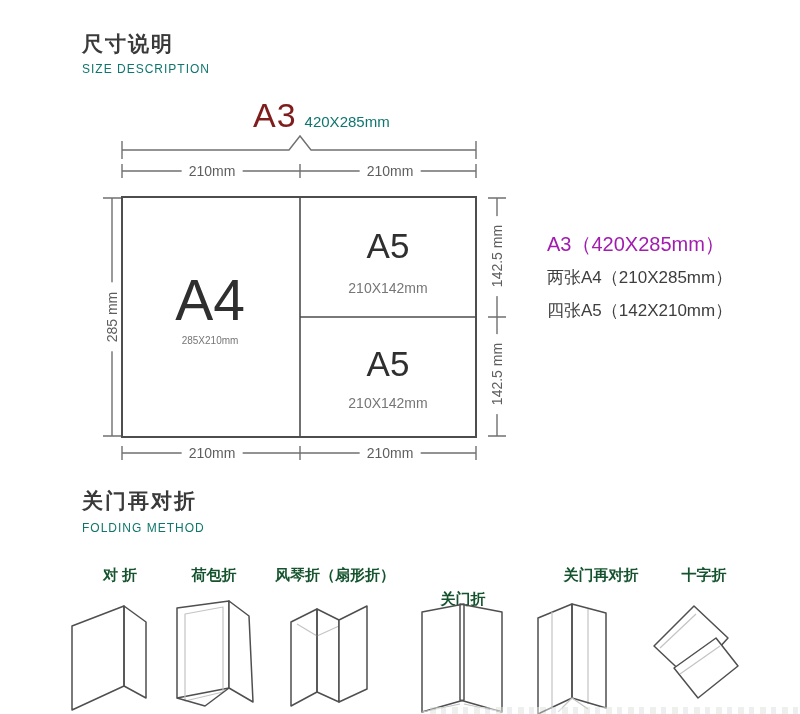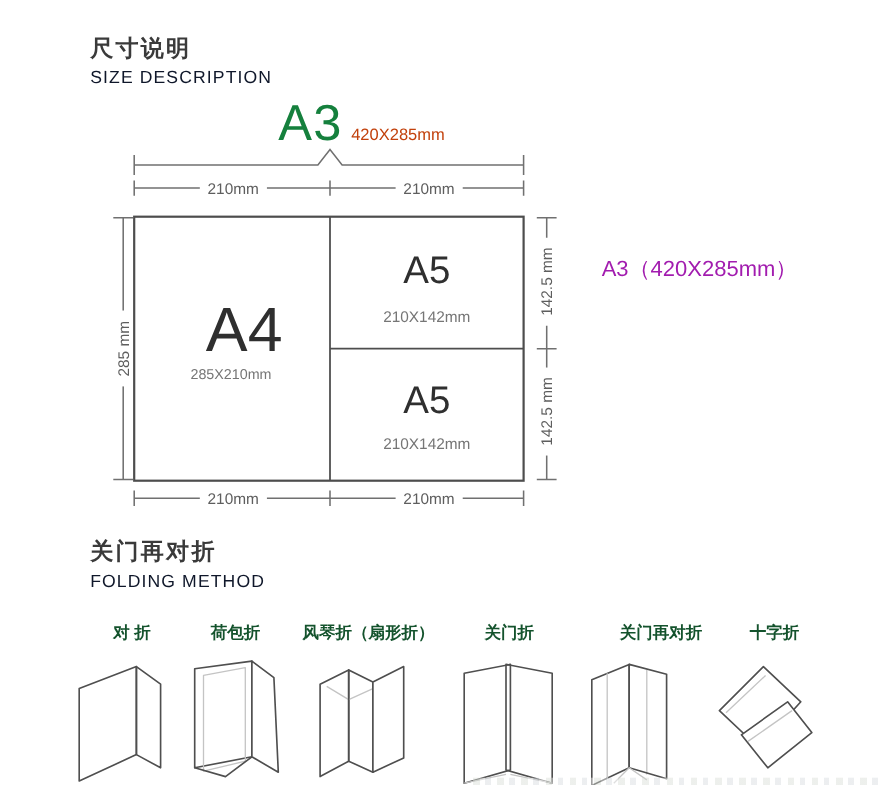--- a/index.html
+++ b/index.html
@@ -2,39 +2,39 @@
 <html><head>
 <meta charset="utf-8">
 <style>
   html,body{margin:0;padding:0;background:#ffffff;}
   .page{
     position:relative;width:800px;height:714px;background:#ffffff;overflow:hidden;
     font-family:"Liberation Sans","DejaVu Sans",sans-serif;color:#3d3d3d;
   }
   
   .sec-title{position:absolute;font-size:21px;font-weight:700;color:#3a3a3a;letter-spacing:2px;}
-  .sec-sub{position:absolute;font-size:16px;color:#0f172a;letter-spacing:1px;}
+  .sec-sub{position:absolute;font-size:12px;color:#0f766e;letter-spacing:1px;}
   
   .a3-wrap{position:absolute;left:253px;top:84px;display:flex;align-items:baseline;}
-  .a3-big{font-size:46px;font-weight:400;color:#15803d;letter-spacing:1px;}
-  .a3-dims{font-size:15px;color:#c2410c;margin-left:8px;margin-top:29px;}
+  .a3-big{font-size:34px;font-weight:400;color:#7f1d1d;letter-spacing:1px;}
+  .a3-dims{font-size:15px;color:#0f766e;margin-left:8px;margin-top:29px;}
   
   .dim-svg{position:absolute;left:90px;top:80px;width:420px;height:390px;}
   .dim-line{stroke:#707070;stroke-width:1.4;fill:none;}
   .rect-line{stroke:#4d4d4d;stroke-width:2;fill:#ffffff;}
   .div-line{stroke:#4d4d4d;stroke-width:1.6;fill:none;}
   
   .dim-label{
     position:absolute;transform:translate(-50%,-50%);background:#ffffff;
     padding:0 7px;font-size:14px;color:#5e5e5e;white-space:nowrap;
   }
   .dim-label.vert{transform:translate(-50%,-50%) rotate(-90deg);padding:0 9px;}
   
   .sheet-name{position:absolute;transform:translate(-50%,-50%);color:#2f2f2f;font-weight:400;white-space:nowrap;}
-  .sheet-size{position:absolute;transform:translate(-50%,-50%);color:#767676;font-size:13px;white-space:nowrap;}
+  .sheet-size{position:absolute;transform:translate(-50%,-50%);color:#767676;font-size:10px;white-space:nowrap;}
   .a4-name{font-size:57px;}
   .a5-name{font-size:35px;}
   .a5-size{font-size:14px;}
   
   .notes{position:absolute;left:547px;top:231px;color:#3e3e3e;}
   .notes .n1{font-size:16px;margin:0 0 9px 0;}
   .notes .n2{font-size:16px;margin:0 0 6px 0;}
   .notes .n3{font-size:20px;margin:0 0 8px 0;color:#a21caf;}
   .notes .n4{font-size:15px;margin:0 0 9px 0;}
   .notes .n5{font-size:17px;margin:0 0 10px 0;}
@@ -85,40 +85,42 @@
     </svg>
 
     <span class="dim-label" style="left:212px;top:171px;">210mm</span>
     <span class="dim-label" style="left:390px;top:171px;">210mm</span>
     <span class="dim-label" style="left:212px;top:453px;">210mm</span>
     <span class="dim-label" style="left:390px;top:453px;">210mm</span>
     <span class="dim-label vert" style="left:112px;top:317px;">285 mm</span>
     <span class="dim-label vert" style="left:497px;top:256px;">142.5 mm</span>
     <span class="dim-label vert" style="left:497px;top:374px;">142.5 mm</span>
 
-    <span class="sheet-name a4-name" style="left:210px;top:300px;margin-left:12px;">A4</span>
+    <span class="sheet-name a4-name" style="left:210px;top:300px;">A4</span>
     <span class="sheet-size" style="left:210px;top:340px;">285X210mm</span>
     <span class="sheet-name a5-name" style="left:388px;top:246px;">A5</span>
     <span class="sheet-size a5-size" style="left:388px;top:288px;">210X142mm</span>
     <span class="sheet-name a5-name" style="left:388px;top:364px;">A5</span>
     <span class="sheet-size a5-size" style="left:388px;top:403px;">210X142mm</span>
 
     <div class="notes">
       <p class="n3">A3（420X285mm）</p>
+      <p class="n5">两张A4（210X285mm）</p>
+      <p class="n6">四张A5（142X210mm）</p>
     </div>
   </section>
 
   <section>
     <div class="sec-title" style="left:82px;top:487px;">关门再对折</div>
     <div class="sec-sub" style="left:82px;top:521px;">FOLDING METHOD</div>
 
     <span class="fold-label" style="left:120px;">对 折</span>
     <span class="fold-label" style="left:214px;">荷包折</span>
     <span class="fold-label" style="left:335px;">风琴折（扇形折）</span>
-    <span class="fold-label" style="left:463px;">关门折</span>
+    <span class="fold-label" style="left:463px;margin-top:24px;">关门折</span>
     <span class="fold-label" style="left:577px;margin-left:24px;">关门再对折</span>
     <span class="fold-label" style="left:691px;margin-left:13px;">十字折</span>
 
     <svg class="fold-svg" style="left:62px;" viewBox="0 0 100 118">
       <path class="fs" d="M10,30 L62,10 L62,90 L10,114 Z"></path>
       <path class="fs" d="M62,10 L84,26 L84,102 L62,90 Z"></path>
     </svg>
 
     <svg class="fold-svg" style="left:165px;" viewBox="0 0 100 118">
       <path class="fs" d="M12,12 L64,5 L64,92 L12,102 Z"></path>

